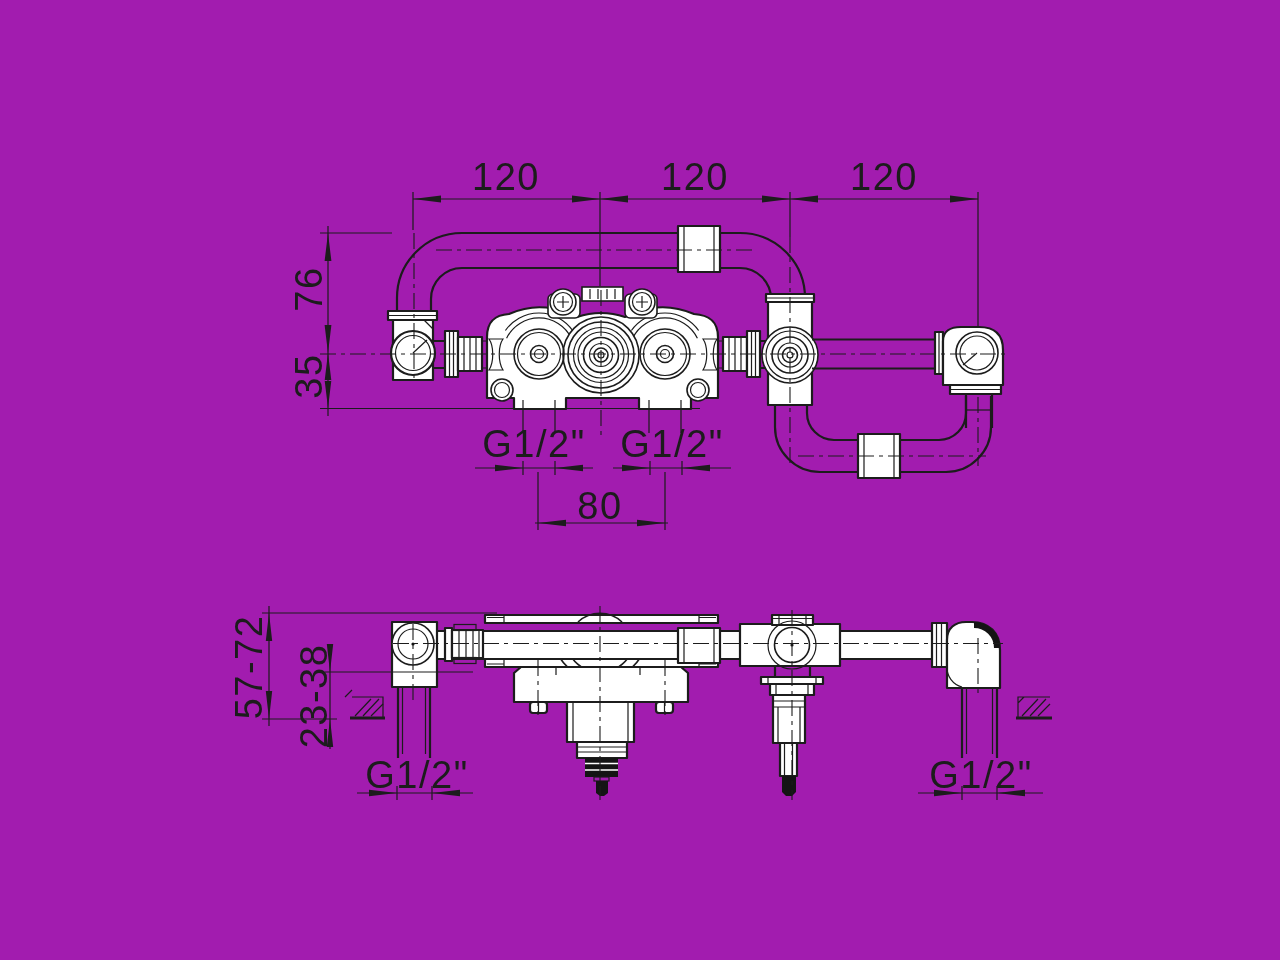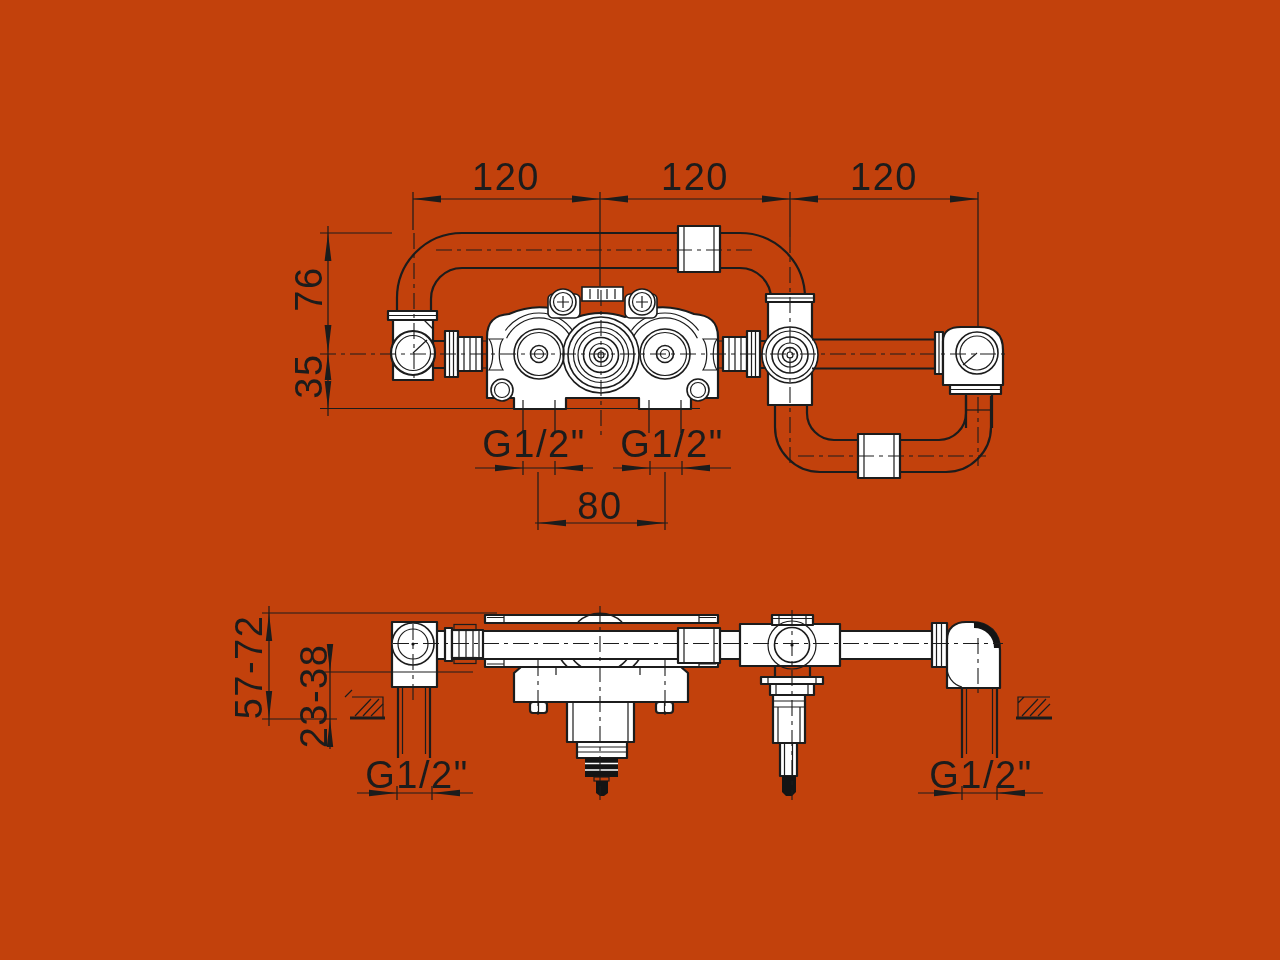--- a/index.html
+++ b/index.html
@@ -1,16 +1,16 @@
 <!DOCTYPE html>
 <html><head>
 <meta charset="utf-8">
 <style>
   html,body{margin:0;padding:0;background:#ffffff;}
-  .stage{position:relative;width:1280px;height:960px;background:#c2410c;overflow:hidden;
+  .stage{position:relative;width:1280px;height:960px;background:#a21caf;overflow:hidden;
          font-family:"Liberation Sans", sans-serif;}
   svg{position:absolute;left:0;top:0;}
   .ol{fill:#ffffff;stroke:#1c1c1c;stroke-width:2.2;stroke-linejoin:round;}
   .ln{fill:none;stroke:#1c1c1c;stroke-width:2.2;stroke-linejoin:round;stroke-linecap:butt;}
   .md{fill:none;stroke:#1c1c1c;stroke-width:1.6;}
   .th{fill:none;stroke:#1c1c1c;stroke-width:1.2;}
   .wfill{fill:#ffffff;stroke:#1c1c1c;stroke-width:1.6;}
   .dk{fill:#141414;stroke:none;}
   .cl{fill:none;stroke:#1c1c1c;stroke-width:1.1;stroke-dasharray:16 5 4 5;}
   .dim{fill:none;stroke:#1c1c1c;stroke-width:1.2;}

